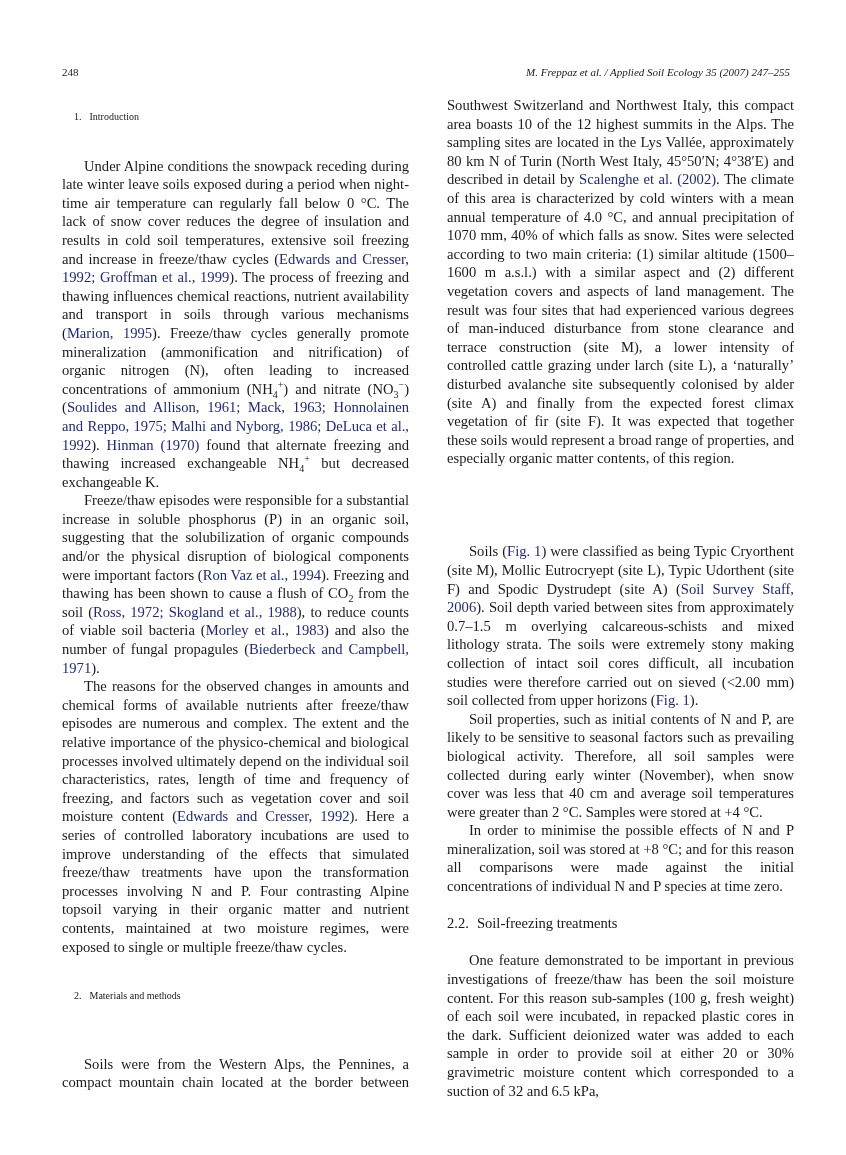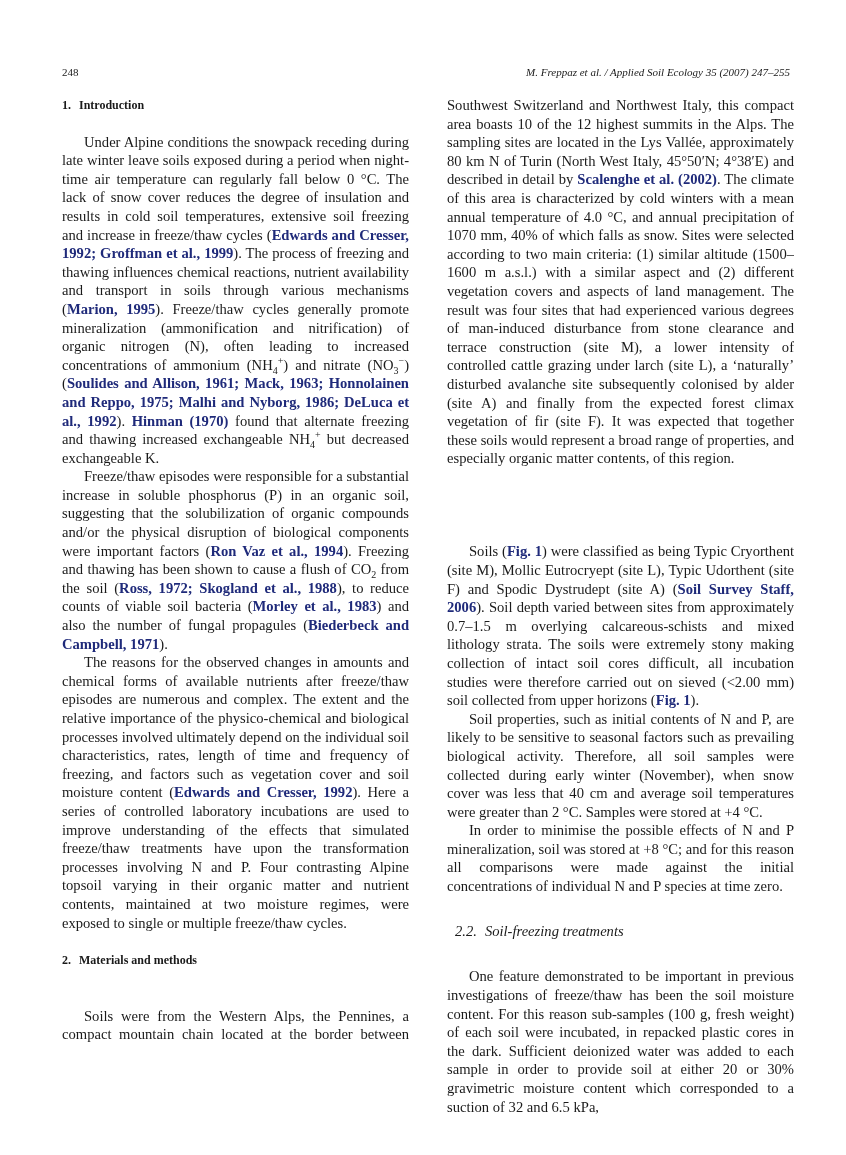--- a/index.html
+++ b/index.html
@@ -14,25 +14,25 @@
   }
   .page-number { position: absolute; left: 0; top: 0; }
   .journal-ref { position: absolute; left: 0; right: 0; top: 0; text-align: right; font-style: italic; }
   .col {
     position: absolute; top: 96px; width: 347px;
     font-size: 14.6px; line-height: 18.6px;
   }
   .col-left { left: 62px; }
   .col-right { left: 447px; }
   p { margin: 0; text-align: justify; text-indent: 22px; hyphens: manual; }
-  h2 { margin: 0; font-size: 12px; font-weight: bold; line-height: 18.6px; }
-  h3 { margin: 8px; font-size: 14.6px; font-weight: normal; font-style: italic; line-height: 18.6px; }
+  h2 { margin: 12px; font-size: 10px; font-weight: normal; line-height: 18.6px; }
+  h3 { margin: 0; font-size: 14.6px; font-weight: normal; line-height: 18.6px; }
   .sec-num { margin-right: 8px; }
   .gap-head { height: 18.6px; }
-  .cite { color: #1f2a7a; font-weight: bold; }
+  .cite { color: #1f2a7a; }
   sub, sup { font-size: 10px; line-height: 0; }
 </style>
 </head>
 <body>
 
 <div class="running-head">
   <span class="page-number">248</span>
   <span class="journal-ref">M. Freppaz et al. / Applied Soil Ecology 35 (2007) 247–255</span>
 </div>
 

